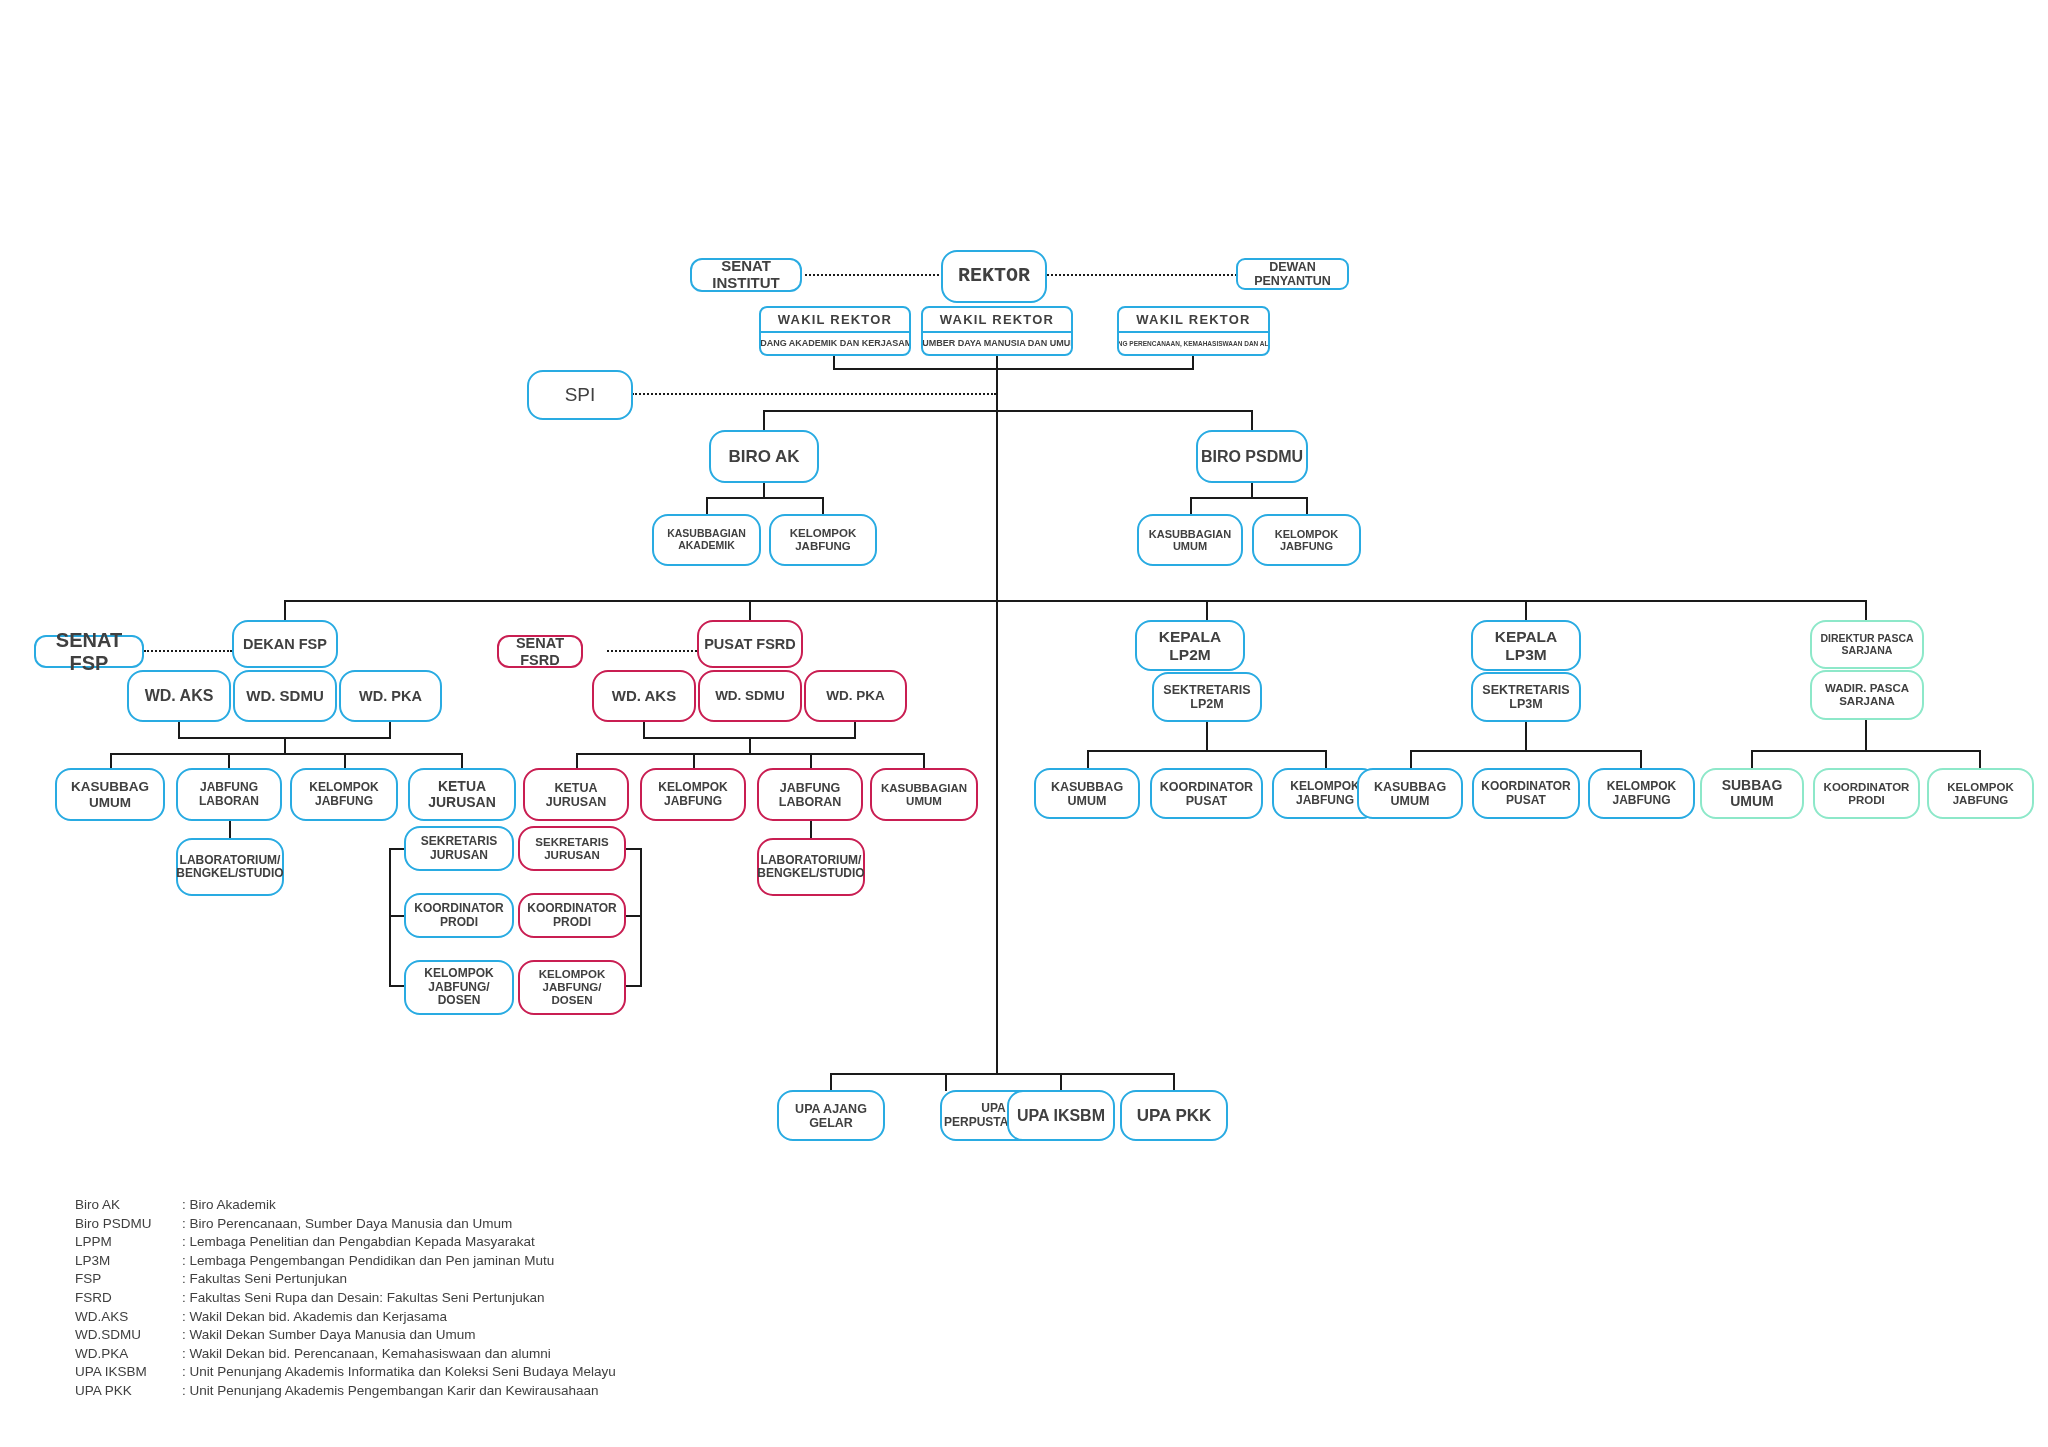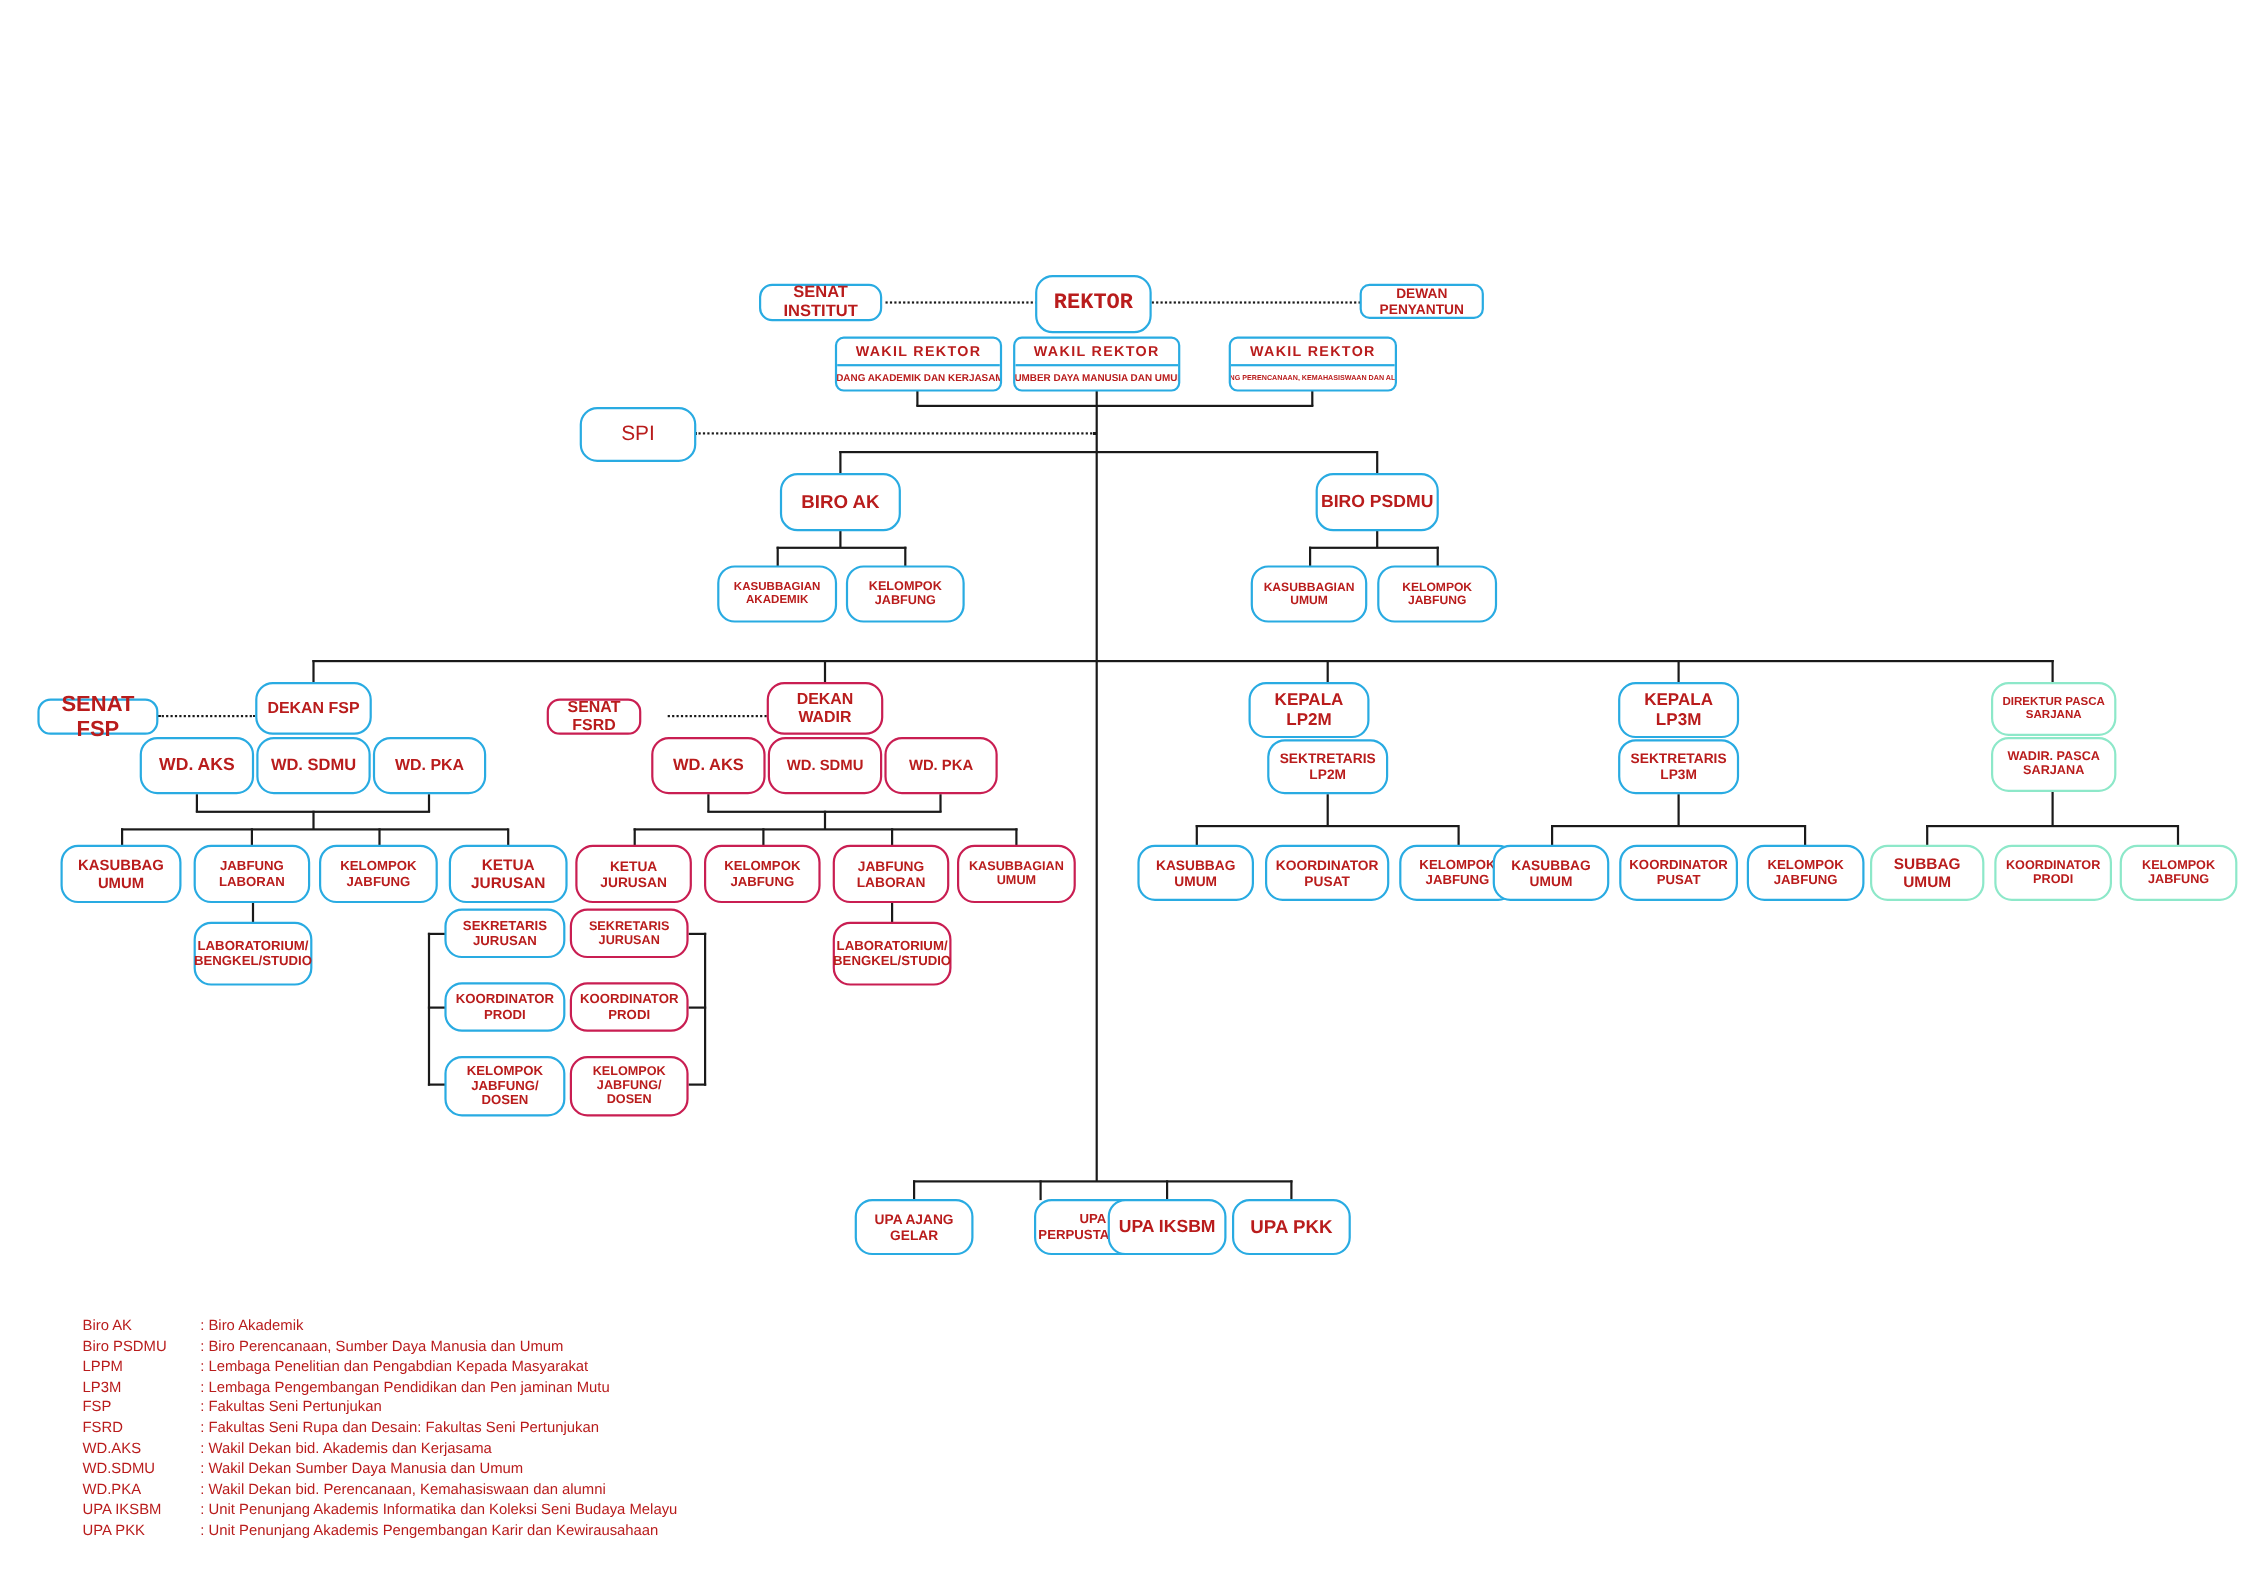--- a/index.html
+++ b/index.html
@@ -1,17 +1,17 @@
 <!DOCTYPE html>
 <html><head>
 <meta charset="utf-8">
 <style>
   html,body{margin:0;padding:0;background:#fff;}
   #canvas{position:relative;width:2048px;height:1447px;background:#fff;overflow:hidden;
-          font-family:"Liberation Sans",sans-serif;color:#b91c1c;}
+          font-family:"Liberation Sans",sans-serif;color:#404040;}
   .box{position:absolute;background:#fff;border:2.5px solid #29ABE2;border-radius:16px;
        display:flex;align-items:center;justify-content:center;text-align:center;
        font-weight:bold;z-index:2;box-sizing:border-box;line-height:1.12;white-space:pre-line;padding:2px;}
   .blue{border-color:#29ABE2;}
   .red{border-color:#C91E52;}
   .mint{border-color:#8DE8C9;}
   .r8{border-radius:9px;} .r12{border-radius:12px;}
   .normal{font-weight:normal;}
   .wbox{position:absolute;background:#fff;border:2.5px solid #29ABE2;border-radius:8px;z-index:2;
         box-sizing:border-box;display:flex;flex-direction:column;overflow:hidden;}
@@ -146,21 +146,21 @@
   <div class="box blue" style="left:290px;top:768px;width:108px;height:53px;font-size:12px;">KELOMPOK JABFUNG</div>
   <div class="box blue" style="left:408px;top:768px;width:108px;height:53px;font-size:14px;">KETUA JURUSAN</div>
   <div class="box blue" style="left:176px;top:838px;width:108px;height:58px;font-size:12px;">LABORATORIUM/
 BENGKEL/STUDIO</div>
   <div class="box blue" style="left:404px;top:826px;width:110px;height:45px;font-size:12px;">SEKRETARIS JURUSAN</div>
   <div class="box blue" style="left:404px;top:893px;width:110px;height:45px;font-size:12px;">KOORDINATOR PRODI</div>
   <div class="box blue" style="left:404px;top:960px;width:110px;height:55px;font-size:12px;">KELOMPOK JABFUNG/
 DOSEN</div>
 
   <div class="box red r12" style="left:497px;top:635px;width:86px;height:33px;font-size:14.5px;">SENAT FSRD</div>
-  <div class="box red" style="left:697px;top:620px;width:106px;height:48px;font-size:14.5px;">DEKAN WADIR</div>
+  <div class="box red" style="left:697px;top:620px;width:106px;height:48px;font-size:14.5px;">PUSAT FSRD</div>
   <div class="box red" style="left:592px;top:670px;width:104px;height:52px;font-size:15px;">WD. AKS</div>
   <div class="box red" style="left:698px;top:670px;width:104px;height:52px;font-size:13.5px;">WD. SDMU</div>
   <div class="box red" style="left:804px;top:670px;width:103px;height:52px;font-size:13.5px;">WD. PKA</div>
   <div class="box red" style="left:523px;top:768px;width:106px;height:53px;font-size:12.5px;">KETUA JURUSAN</div>
   <div class="box red" style="left:640px;top:768px;width:106px;height:53px;font-size:12px;">KELOMPOK JABFUNG</div>
   <div class="box red" style="left:757px;top:768px;width:106px;height:53px;font-size:12.5px;">JABFUNG LABORAN</div>
   <div class="box red" style="left:870px;top:768px;width:108px;height:53px;font-size:11.5px;">KASUBBAGIAN UMUM</div>
   <div class="box red" style="left:518px;top:826px;width:108px;height:45px;font-size:11.5px;">SEKRETARIS JURUSAN</div>
   <div class="box red" style="left:518px;top:893px;width:108px;height:45px;font-size:12px;">KOORDINATOR PRODI</div>
   <div class="box red" style="left:518px;top:960px;width:108px;height:55px;font-size:11.5px;">KELOMPOK JABFUNG/

